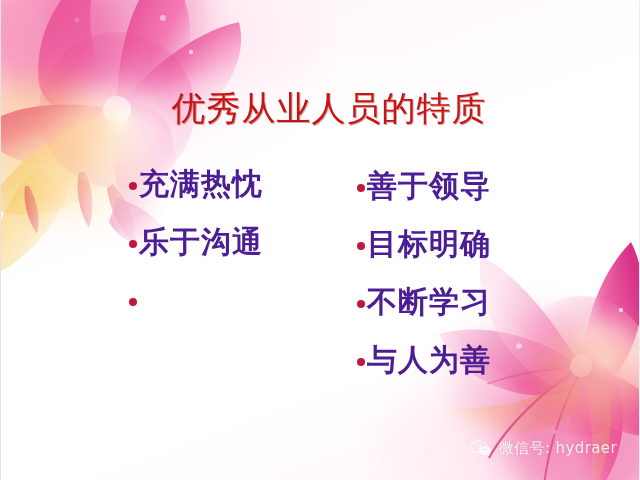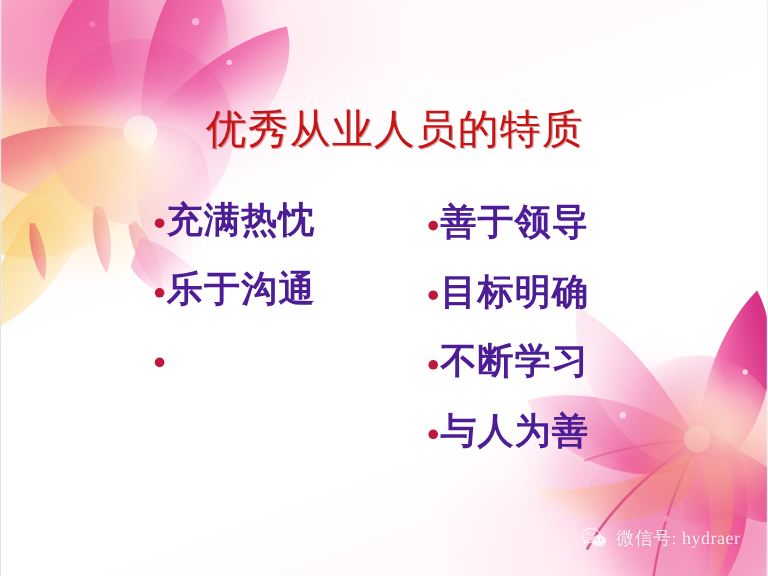--- a/index.html
+++ b/index.html
@@ -126,21 +126,20 @@
 
   
   .watermark {
     position: absolute;
     right: 22px;
     bottom: 22px;
     display: flex;
     align-items: flex-end;
     gap: 7px;
     opacity: 0.82;
-    font-family: Liberation Serif, serif;
   }
   .wm-icon { width: 22px; height: 20px; display: block; flex: 0 0 auto; }
   .wm-text {
     font-size: 15px;
     color: #ffffff;
     text-shadow: 0 0 2px rgba(160,120,140,0.45);
     white-space: nowrap;
     letter-spacing: 0.4px;
   }
 </style>

